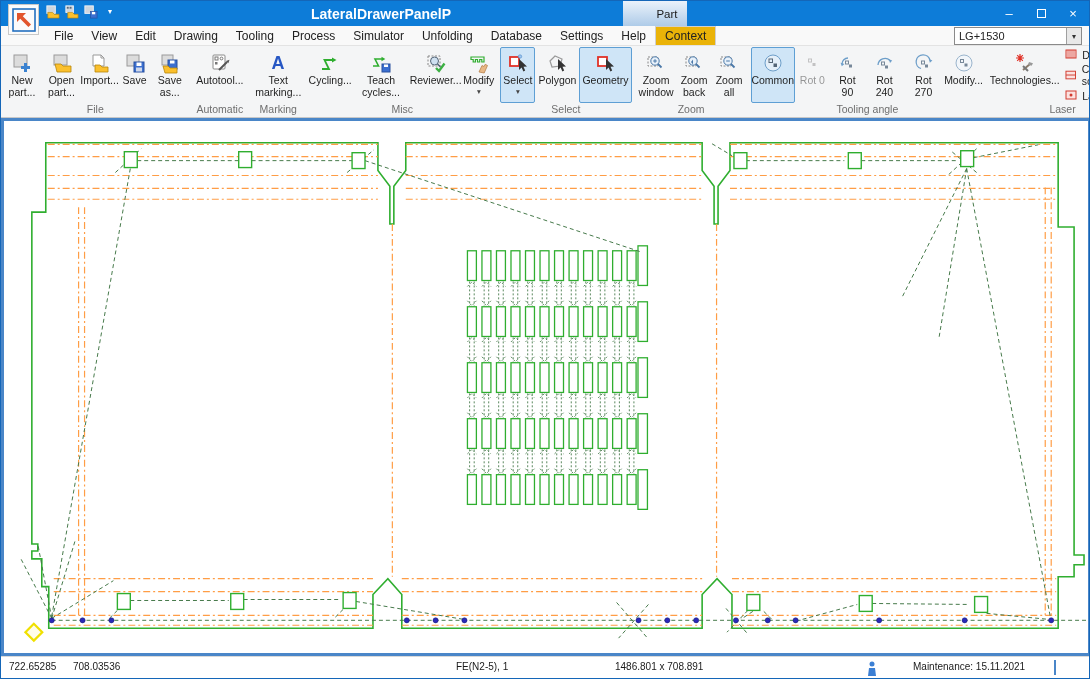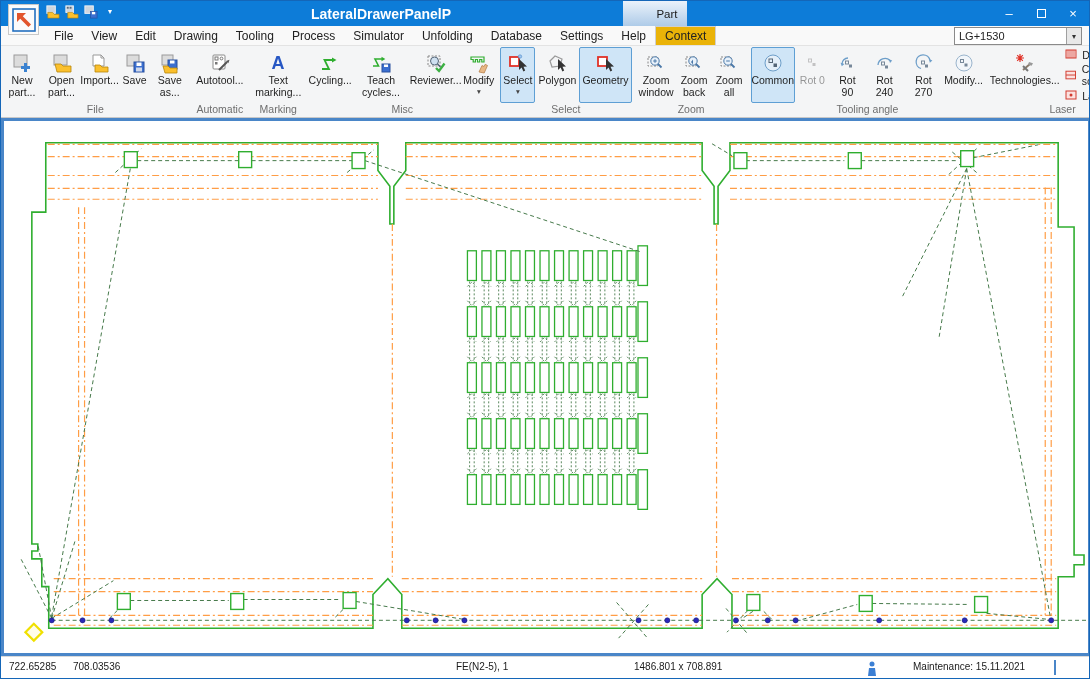--- a/index.html
+++ b/index.html
@@ -557,21 +557,21 @@
       </g>
 
       <rect x="-6" y="-6" width="12" height="12" transform="translate(30,634) rotate(45)" fill="#fffde8" stroke="#f0e000" stroke-width="2.2"></rect>
     </svg>
   </div>
 
   <div class="statusbar">
     <span class="sb" style="left:8px">722.65285</span>
     <span class="sb" style="left:72px">708.03536</span>
     <span class="sb" style="left:455px">FE(N2-5), 1</span>
-    <span class="sb" style="left:633px">1486.801 x 708.891</span>
+    <span class="sb" style="left:614px">1486.801 x 708.891</span>
     <svg class="maint-icon" width="12" height="15" viewBox="0 0 12 15">
       <circle cx="6" cy="3" r="2.5" fill="#3b7fd4"></circle>
       <path d="M2 15 L3 7 h6 l1 8 z" fill="#3b7fd4"></path>
     </svg>
     <span class="sb" style="left:912px">Maintenance: 15.11.2021</span>
     <div class="sb-divider"></div>
   </div>
 
 </div>
 

